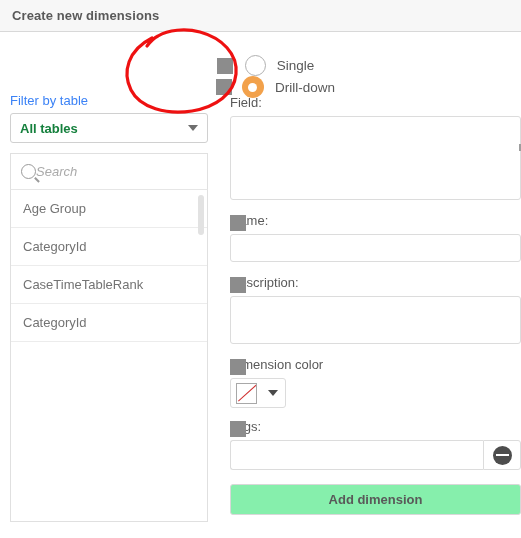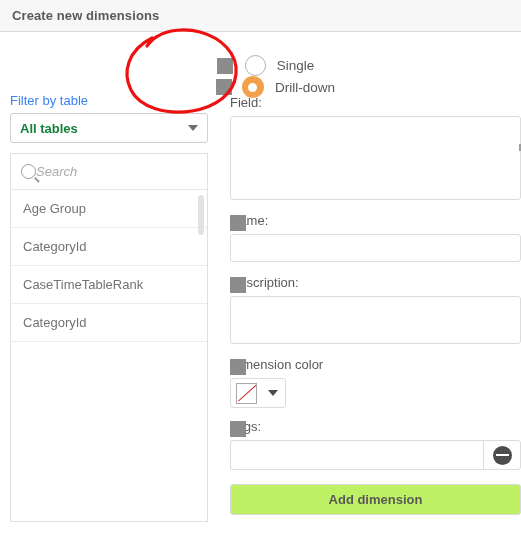--- a/index.html
+++ b/index.html
@@ -319,21 +319,21 @@
     width: 13px; height: 2.4px;
     background: #ffffff;
   }
 
   .add-btn {
     margin-top: 14px;
     width: 291px;
     height: 31px;
     border: 1px solid #d8d8d8;
     border-radius: 3px;
-    background: #bef264;
+    background: #86efac;
     box-sizing: border-box;
     display: flex;
     align-items: center;
     justify-content: center;
     font-size: 13px;
     font-weight: bold;
     color: #595959;
   }
 
   

